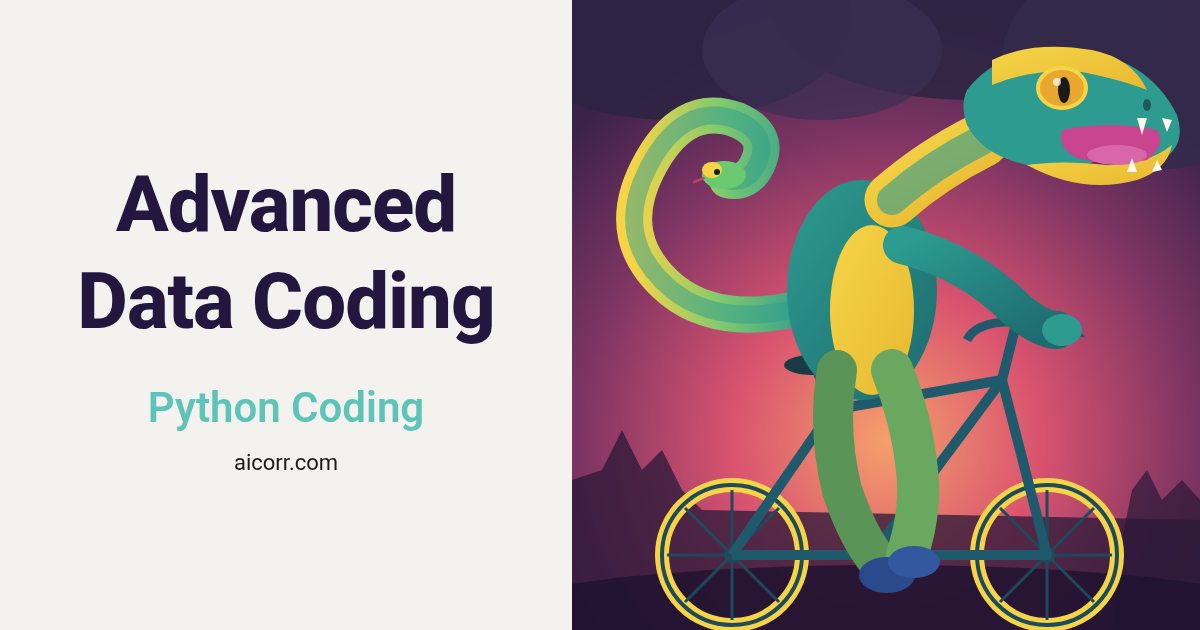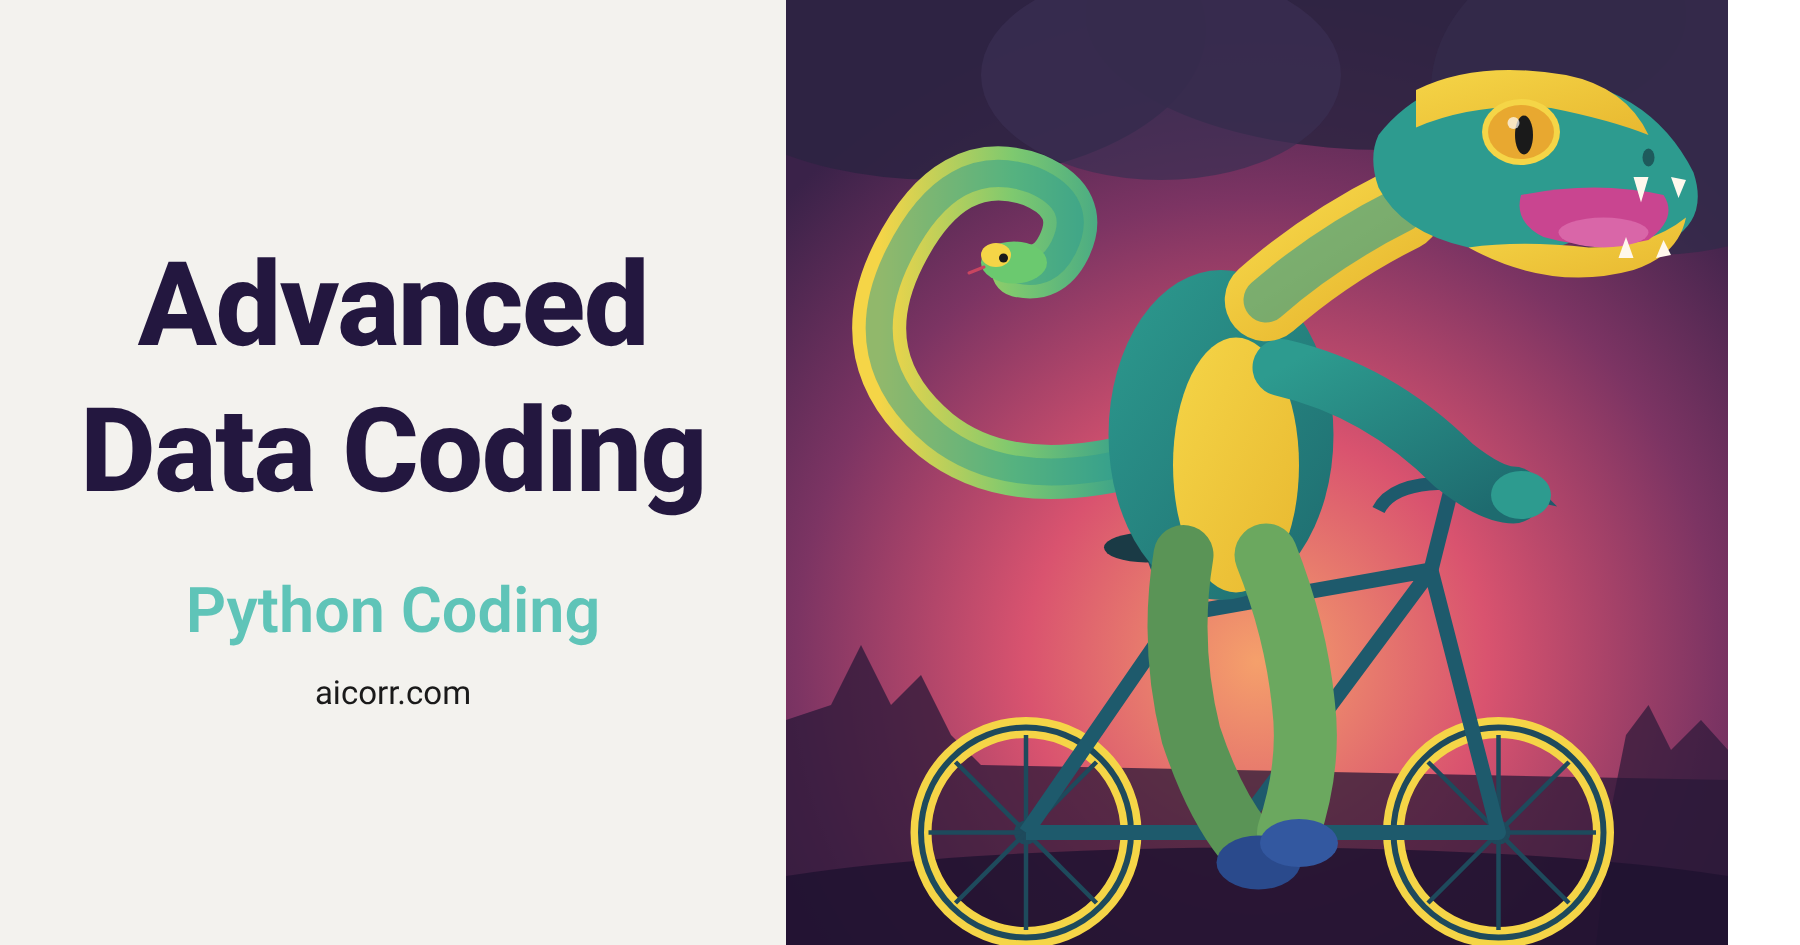--- a/index.html
+++ b/index.html
@@ -8,21 +8,21 @@
       box-sizing: border-box;
     }
     body {
       width: 1200px;
       height: 630px;
       display: flex;
       font-family: -apple-system, BlinkMacSystemFont, 'Segoe UI', Roboto, sans-serif;
       overflow: hidden;
     }
     .left-panel {
-      width: 524px;
+      width: 572px;
       height: 630px;
       background: #f3f2ee;
       display: flex;
       flex-direction: column;
       justify-content: center;
       align-items: center;
       padding: 0 50px;
     }
     .title {
       font-size: 78px;

